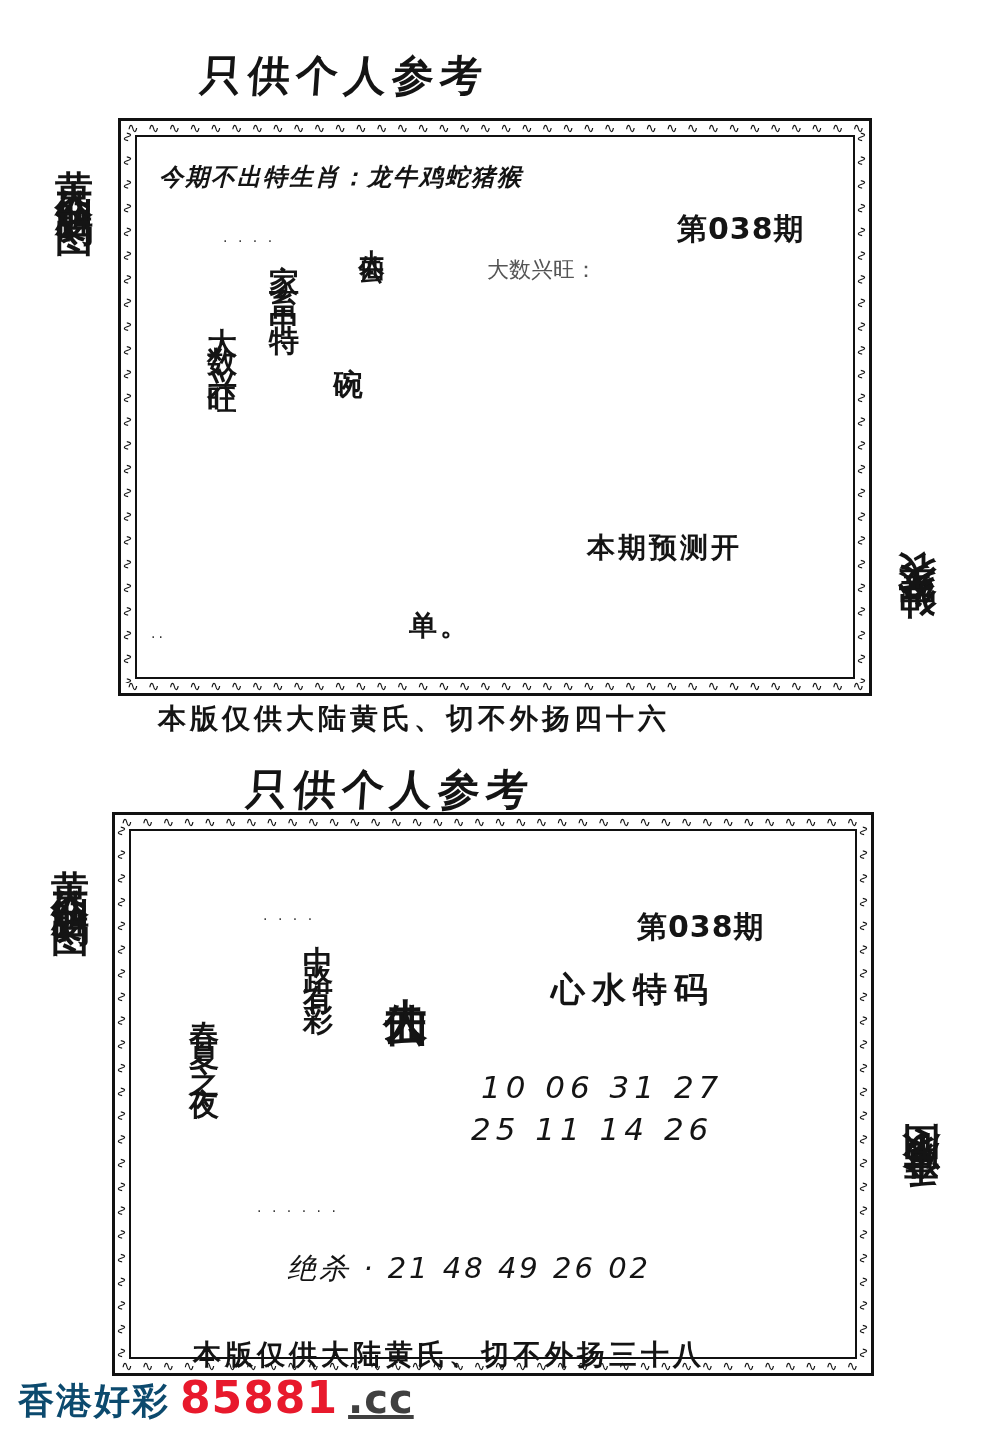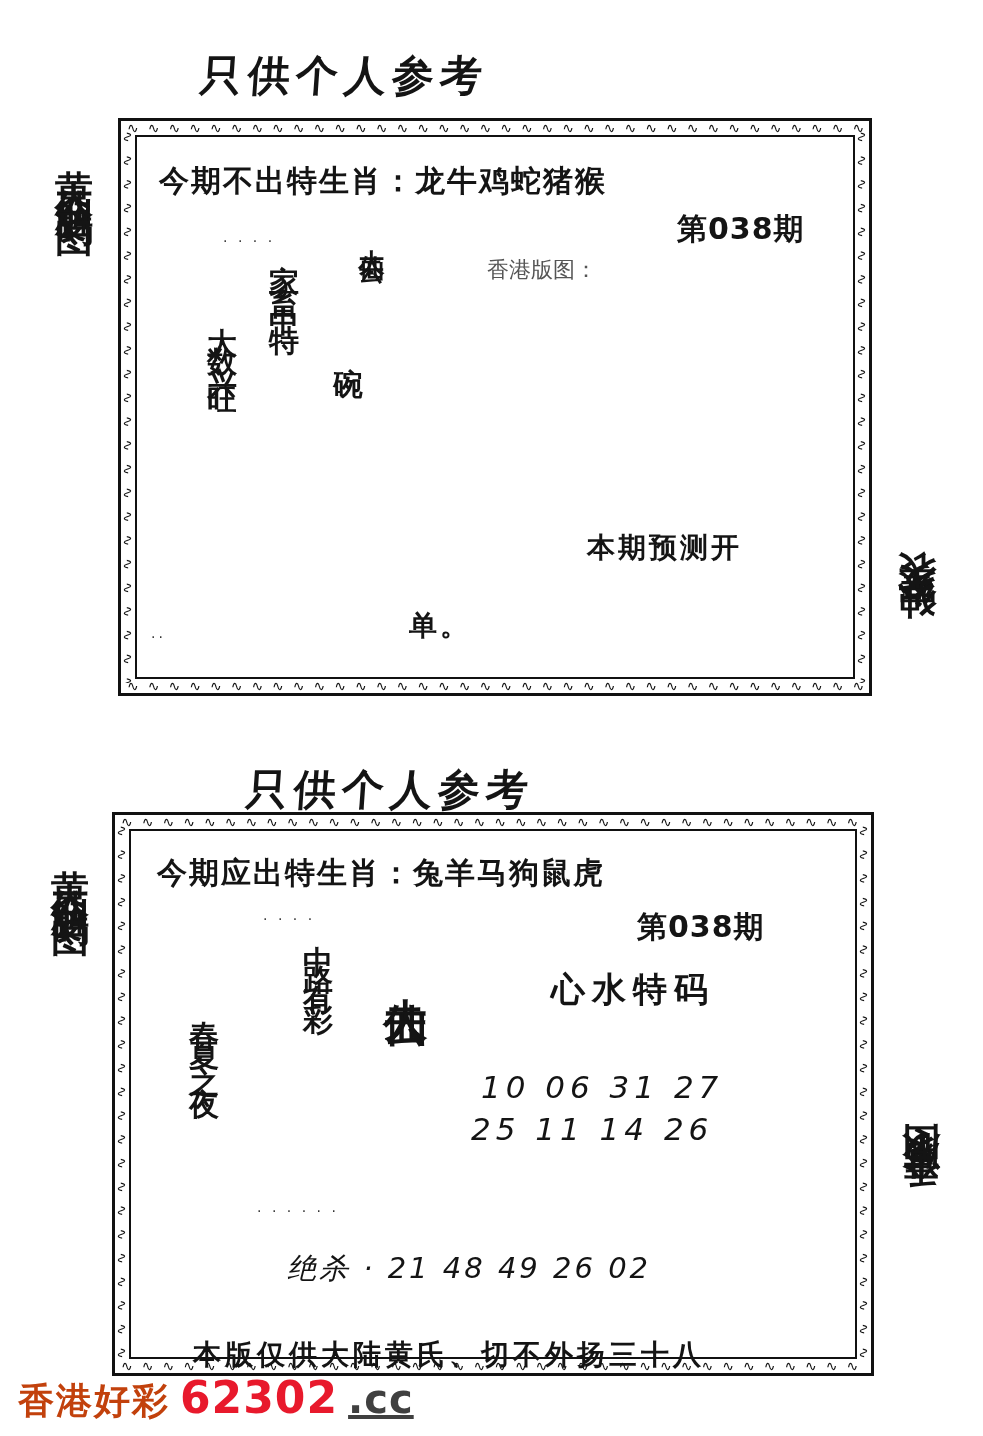--- a/index.html
+++ b/index.html
@@ -101,23 +101,24 @@
     position: absolute;
     white-space: nowrap;
   }
   .vline {
     position: absolute;
     writing-mode: vertical-rl;
     white-space: nowrap;
   }
 
   .zodiac-row {
-    font-size: 30px;
+    font-size: 24px;
     font-weight: 700;
     letter-spacing: 2px;
+    font-style: italic;
   }
   .issue {
     font-size: 30px;
     font-weight: 700;
     letter-spacing: 1px;
   }
   .footer-note {
     position: absolute;
     font-size: 28px;
     font-weight: 700;
@@ -170,21 +171,21 @@
   .wm {
     position: absolute;
     left: 18px;
     bottom: 10px;
     display: flex;
     align-items: baseline;
     gap: 10px;
     font-weight: 700;
   }
   .wm-red {
-    color: #c2410c;
+    color: #0c4a6e;
     font-size: 36px;
     letter-spacing: 2px;
   }
   .wm-num {
     color: #e8192c;
     font-size: 44px;
     letter-spacing: 1px;
   }
   .wm-cc {
     color: #404040;
@@ -208,55 +209,55 @@
     <div class="squig bottom">∿∿∿∿∿∿∿∿∿∿∿∿∿∿∿∿∿∿∿∿∿∿∿∿∿∿∿∿∿∿∿∿∿∿∿∿</div>
     <div class="squig left">∿∿∿∿∿∿∿∿∿∿∿∿∿∿∿∿∿∿∿∿∿∿∿∿∿</div>
     <div class="squig right">∿∿∿∿∿∿∿∿∿∿∿∿∿∿∿∿∿∿∿∿∿∿∿∿∿</div>
 
     <div class="panel-inner">
 
       <div class="line zodiac-row hand" style="left:22px; top:24px;">今期不出特生肖：龙牛鸡蛇猪猴</div>
 
       <div class="line issue hand" style="left:540px; top:72px;">第038期</div>
 
-      <div class="line hand-thin" style="left:350px; top:118px; font-size:22px; color:#555;">香港版图：</div>
+      <div class="line hand-thin" style="left:350px; top:118px; font-size:22px; color:#555;">大数兴旺：</div>
 
       <div class="vline hand" style="left:218px; top:92px; font-size:26px; letter-spacing:6px;">大仙云：</div>
 
       <div class="line hand" style="left:196px; top:228px; font-size:30px;">碗</div>
 
       <div class="vline hand" style="left:126px; top:104px; font-size:30px; letter-spacing:20px;">家畜中特</div>
 
       <div class="vline hand" style="left:64px; top:166px; font-size:30px; letter-spacing:20px;">大数兴旺</div>
 
       <div class="line hand" style="left:450px; top:392px; font-size:28px; letter-spacing:3px;">本期预测开</div>
 
       <div class="line hand" style="left:272px; top:470px; font-size:28px; letter-spacing:3px;">单。</div>
 
       <div class="dots" style="left:14px; top:488px;">..</div>
       <div class="dots" style="left:86px; top:96px;">· · · ·</div>
     </div>
   </div>
 
+  <div class="footer-note hand" style="left:158px; top:700px;">本版仅供大陆黄氏、切不外扬四十六</div>
 
   <div class="headline hand" style="left:246px; top:762px;">只供个人参考</div>
 
   <div class="vtitle hand" style="left:44px; top:840px; height:520px;">黄大仙解码图</div>
 
   <div class="vtitle hand flip" style="right:36px; top:880px; height:340px;">香港版图</div>
 
   <div class="panel" style="left:112px; top:812px; width:756px; height:558px;">
     <div class="squig top">∿∿∿∿∿∿∿∿∿∿∿∿∿∿∿∿∿∿∿∿∿∿∿∿∿∿∿∿∿∿∿∿∿∿∿∿</div>
     <div class="squig bottom">∿∿∿∿∿∿∿∿∿∿∿∿∿∿∿∿∿∿∿∿∿∿∿∿∿∿∿∿∿∿∿∿∿∿∿∿</div>
     <div class="squig left">∿∿∿∿∿∿∿∿∿∿∿∿∿∿∿∿∿∿∿∿∿∿∿∿</div>
     <div class="squig right">∿∿∿∿∿∿∿∿∿∿∿∿∿∿∿∿∿∿∿∿∿∿∿∿</div>
 
     <div class="panel-inner">
 
-      <div class="line zodiac-row hand" style="left:26px; top:22px;">今期应出特生肖：兔羊马狗鼠虎</div>
 
       <div class="line issue hand" style="left:506px; top:76px;">第038期</div>
 
       <div class="special-title hand" style="left:420px; top:136px;">心水特码</div>
 
       <div class="numbers hand-thin" style="left:350px; top:208px;margin-top:30px;">10 06 31 27</div>
 
       <div class="numbers hand-thin" style="left:340px; top:280px;">25 11 14 26</div>
 
       <div class="kill-row hand-thin" style="left:156px; top:418px;">绝杀 · 21 48 49 26 02</div>
@@ -269,17 +270,17 @@
 
       <div class="dots" style="left:132px; top:80px;">· · · ·</div>
       <div class="dots" style="left:126px; top:372px;">· · · · · ·</div>
     </div>
   </div>
 
   <div class="footer-note hand" style="left:150px; top:1336px;margin-left:43px;">本版仅供大陆黄氏、切不外扬三十八</div>
 
   <div class="wm">
     <span class="wm-red hand">香港好彩</span>
-    <span class="wm-num hand">62302</span>
+    <span class="wm-num hand">85881</span>
     <span class="wm-cc hand">.cc</span>
   </div>
 
 </div>
 
 </body></html>

